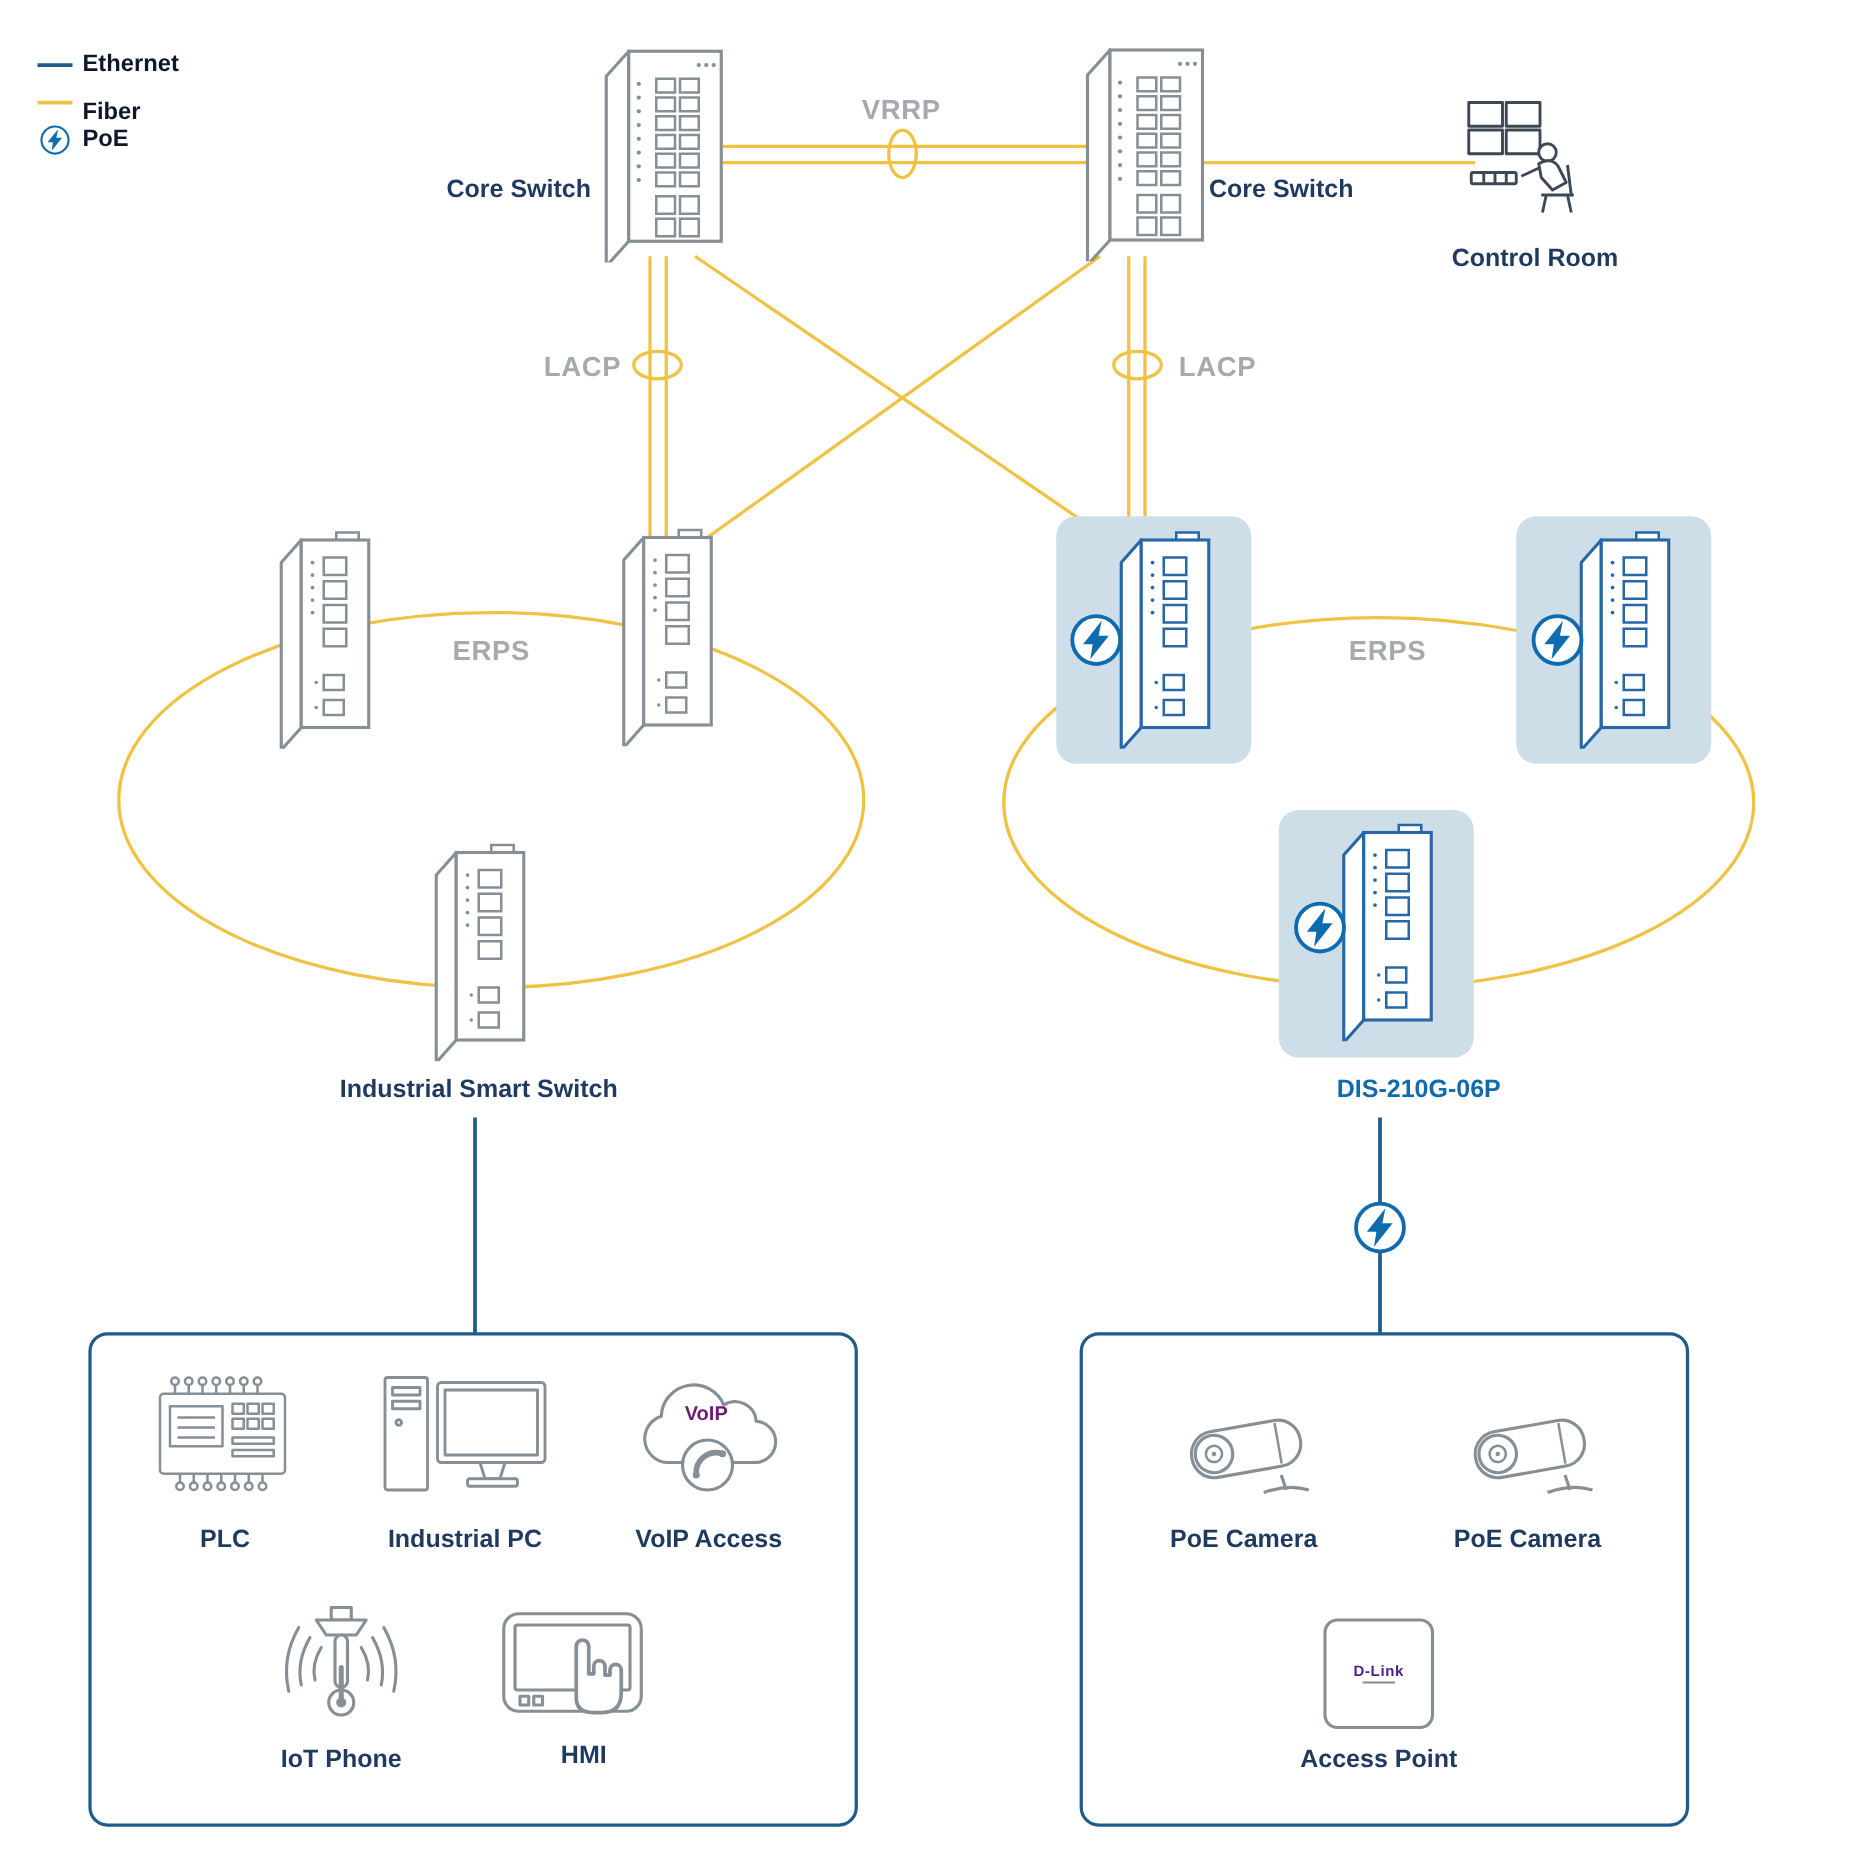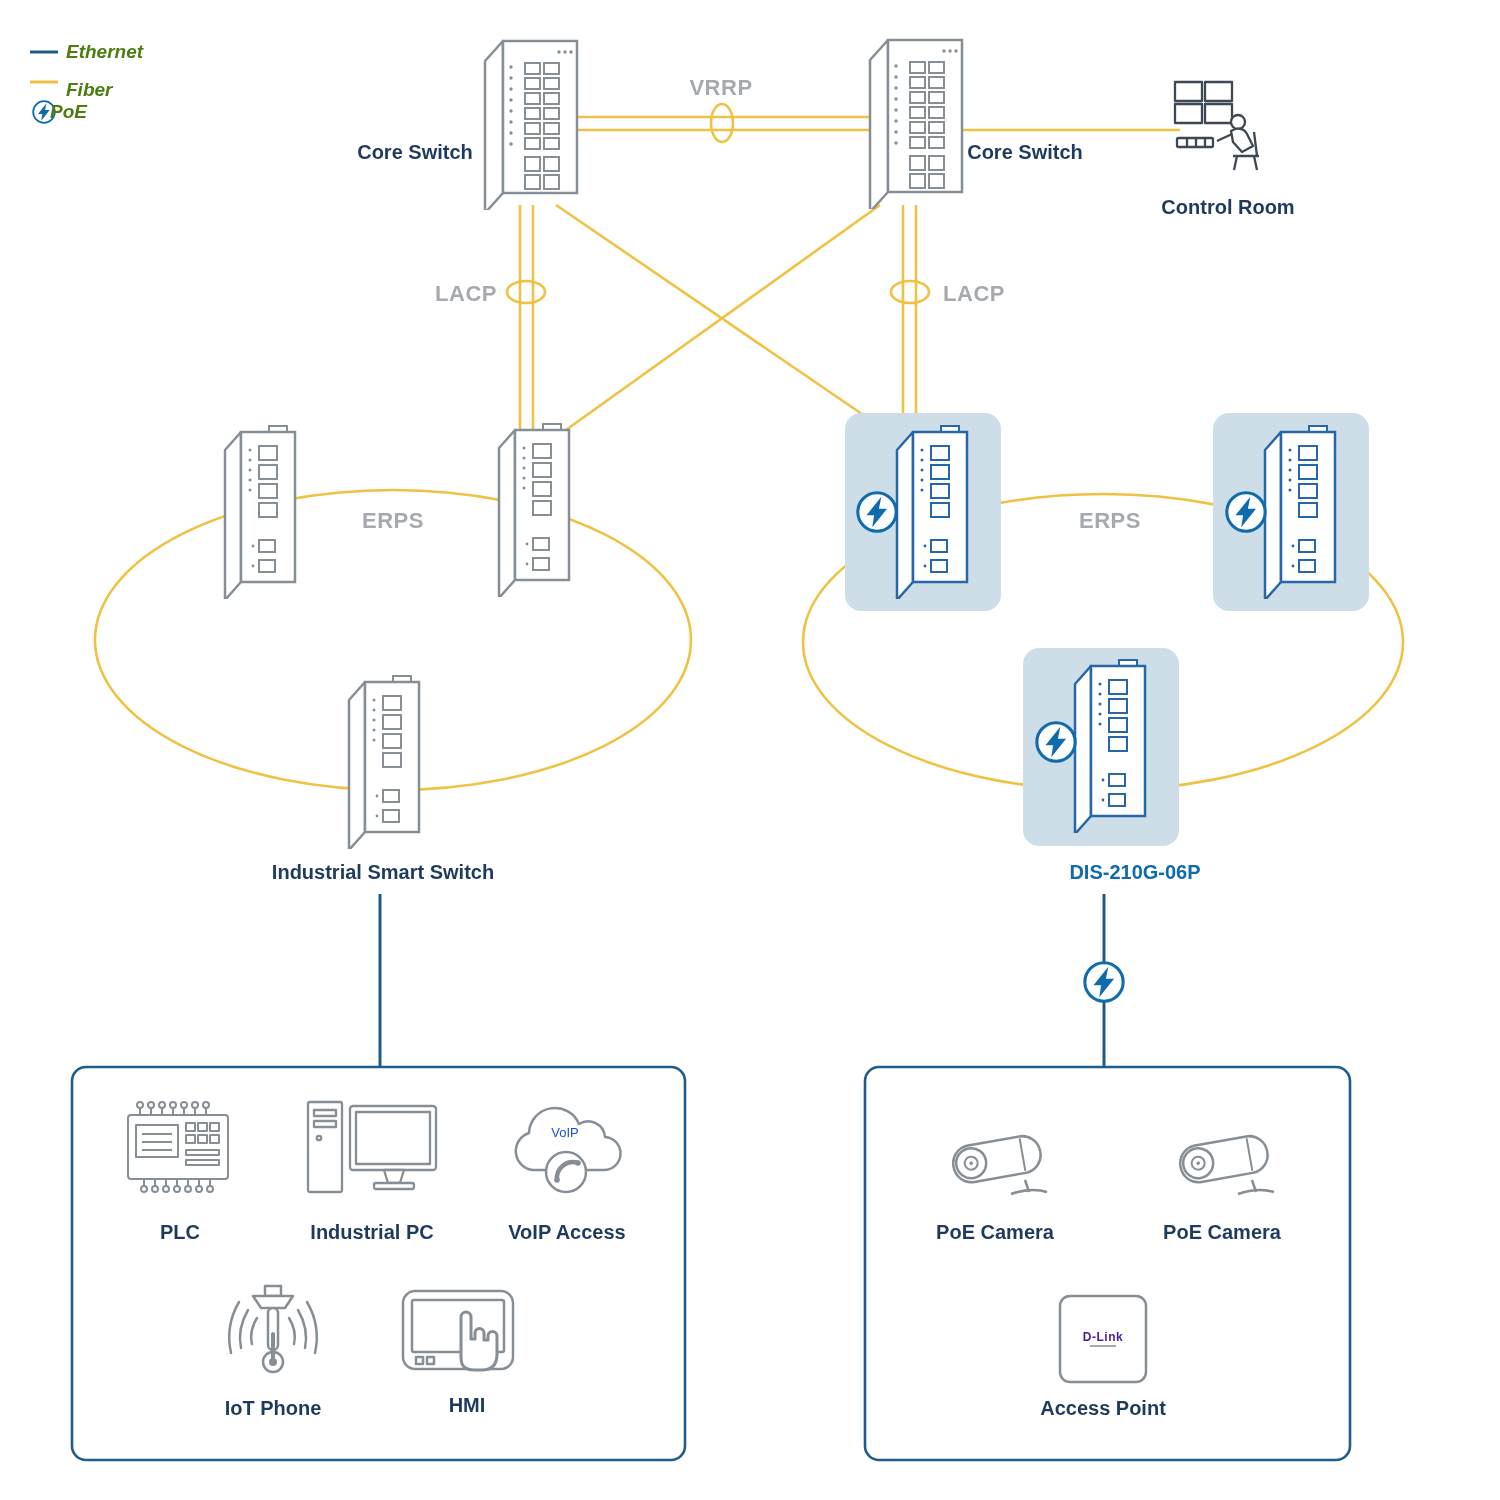--- a/index.html
+++ b/index.html
@@ -4,22 +4,22 @@
 <style>
   html,body{margin:0;padding:0;background:#fff;}
   #canvas{position:relative;width:1500px;height:1500px;background:#fff;overflow:hidden;
           font-family:"Liberation Sans",sans-serif;}
   #diagram-svg{position:absolute;left:0;top:0;}
   .overlay{position:absolute;left:0;top:0;width:1500px;height:1500px;pointer-events:none;}
   .lbl{position:absolute;white-space:nowrap;}
   .node-label{transform:translate(-50%,-50%);font-weight:700;font-size:20px;color:#1F3A5F;}
   .proto-label{transform:translate(-50%,-50%);font-weight:700;font-size:22px;color:#A6AAAE;letter-spacing:.5px;}
   .dis-label{transform:translate(-50%,-50%);font-weight:700;font-size:20px;color:#0E6BAD;margin-left:30px;}
-  .legend-label{transform:translateY(-50%);font-weight:700;font-size:19px;color:#4d7c0f;font-style:italic;}
-  .voip-text{transform:translate(-50%,-50%);font-weight:400;font-size:13px;color:#1d4ed8;}
+  .legend-label{transform:translateY(-50%);font-weight:700;font-size:19px;color:#0f172a;}
+  .voip-text{transform:translate(-50%,-50%);font-weight:700;font-size:16px;color:#701a75;}
   .dlink-text{transform:translate(-50%,-50%);font-weight:700;font-size:12px;color:#4c1d95;letter-spacing:.5px;}
 </style>
 </head>
 <body>
 
 <div id="canvas">
 
 <svg id="diagram-svg" width="1500" height="1500" viewBox="0 0 1500 1500">
   <defs>
     <symbol id="sym-core" viewBox="0 0 110 175">
@@ -265,21 +265,21 @@
   <use href="#sym-cam" x="1152" y="1112" width="140" height="100" color="#868E96"></use>
   <g transform="translate(1060,1296)" fill="#fff" stroke="#868E96" stroke-width="2.5">
     <rect x="0" y="0" width="86" height="86" rx="10"></rect>
     <line x1="30" y1="50" x2="56" y2="50" stroke-width="1.5"></line>
   </g>
 </svg>
 
 <div class="overlay">
   <div class="lbl legend-label" style="left:66px;top:52px">Ethernet</div>
   <div class="lbl legend-label" style="left:66px;top:90px">Fiber</div>
-  <div class="lbl legend-label" style="left:50px;top:112px">PoE</div>
+  <div class="lbl legend-label" style="left:66px;top:112px">PoE</div>
 
   <div class="lbl node-label" style="left:415px;top:152px">Core Switch</div>
   <div class="lbl node-label" style="left:1025px;top:152px">Core Switch</div>
   <div class="lbl node-label" style="left:1228px;top:207px">Control Room</div>
 
   <div class="lbl proto-label" style="left:721px;top:88px">VRRP</div>
   <div class="lbl proto-label" style="left:466px;top:294px">LACP</div>
   <div class="lbl proto-label" style="left:974px;top:294px">LACP</div>
   <div class="lbl proto-label" style="left:393px;top:521px">ERPS</div>
   <div class="lbl proto-label" style="left:1110px;top:521px">ERPS</div>

